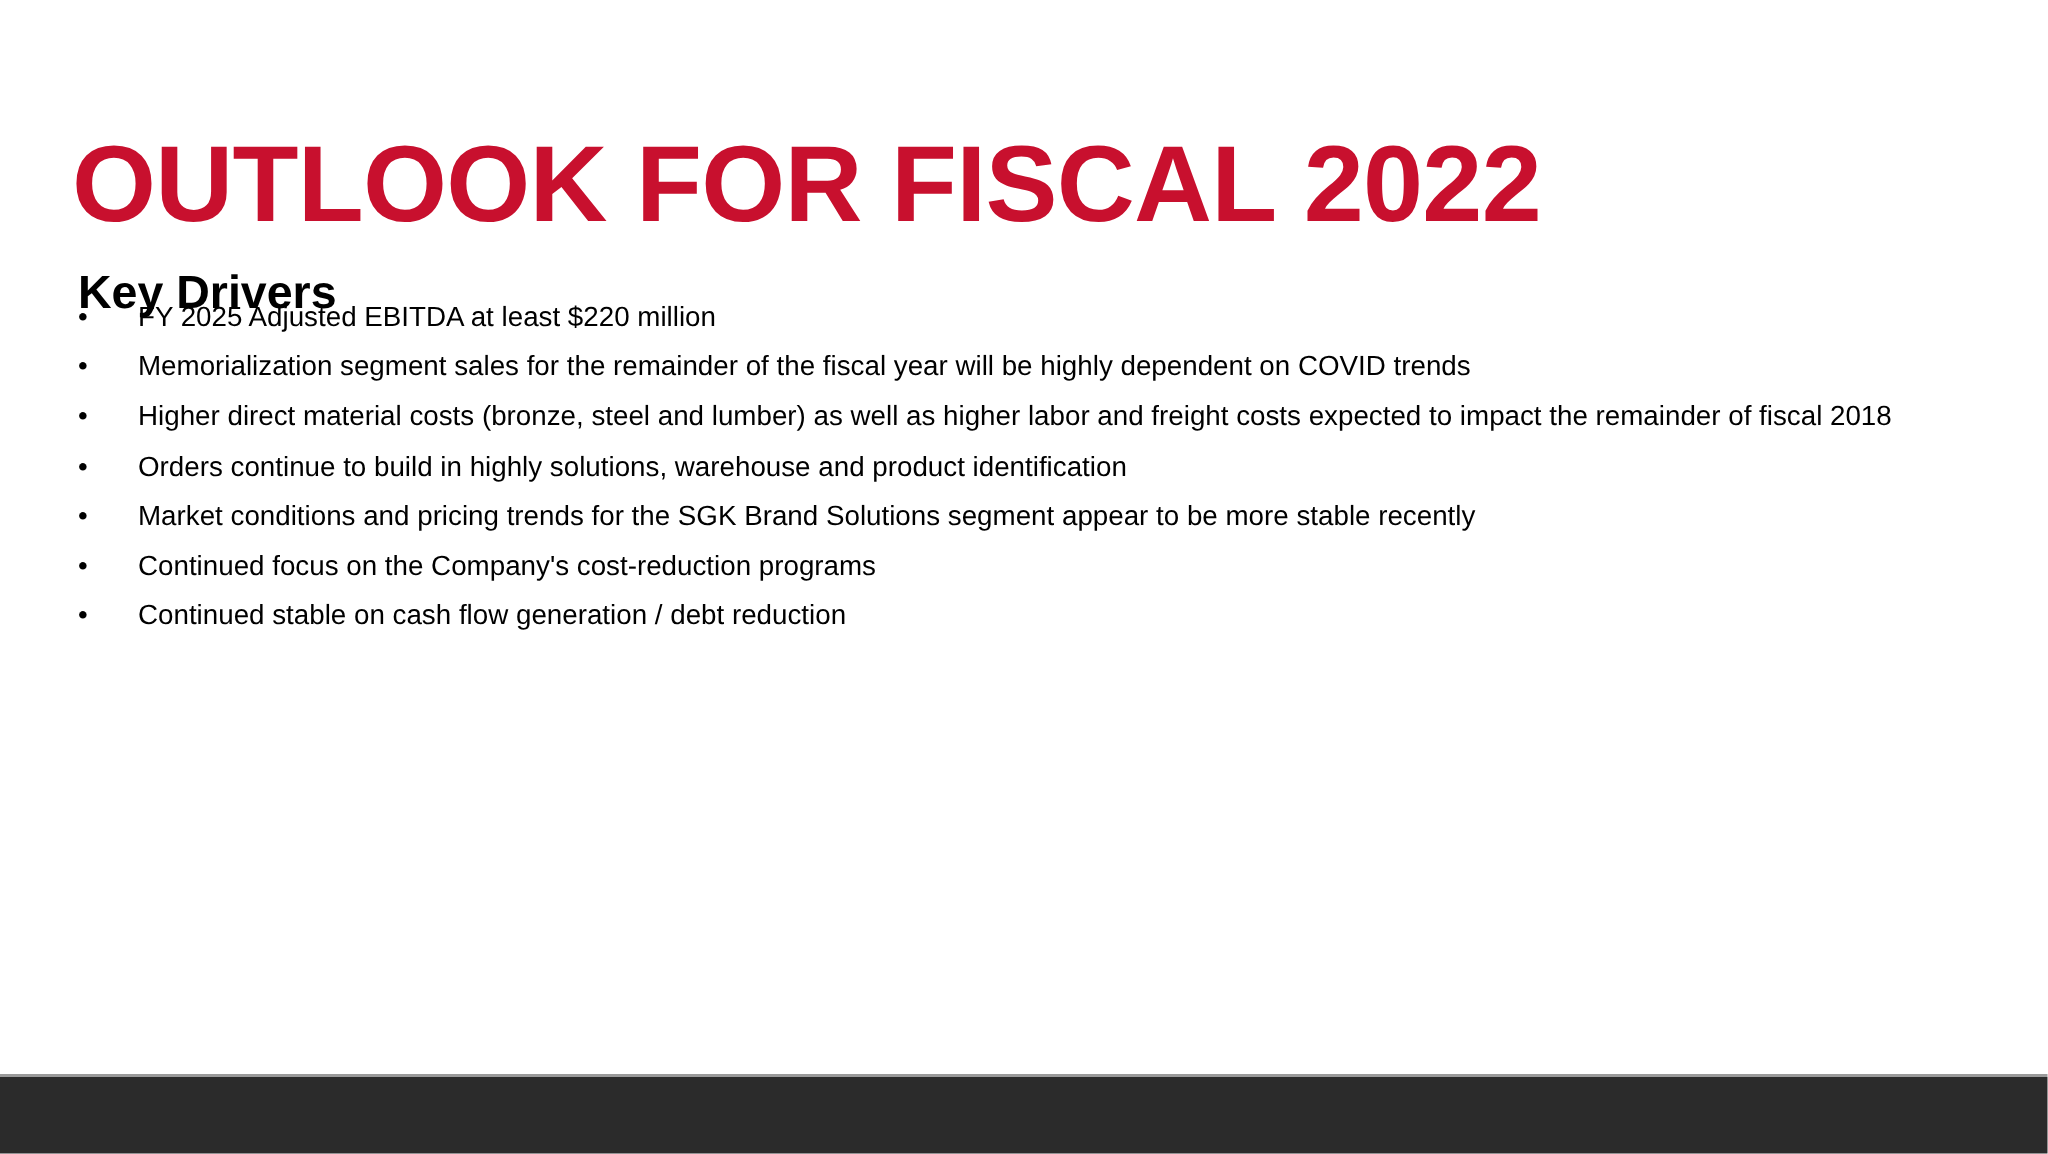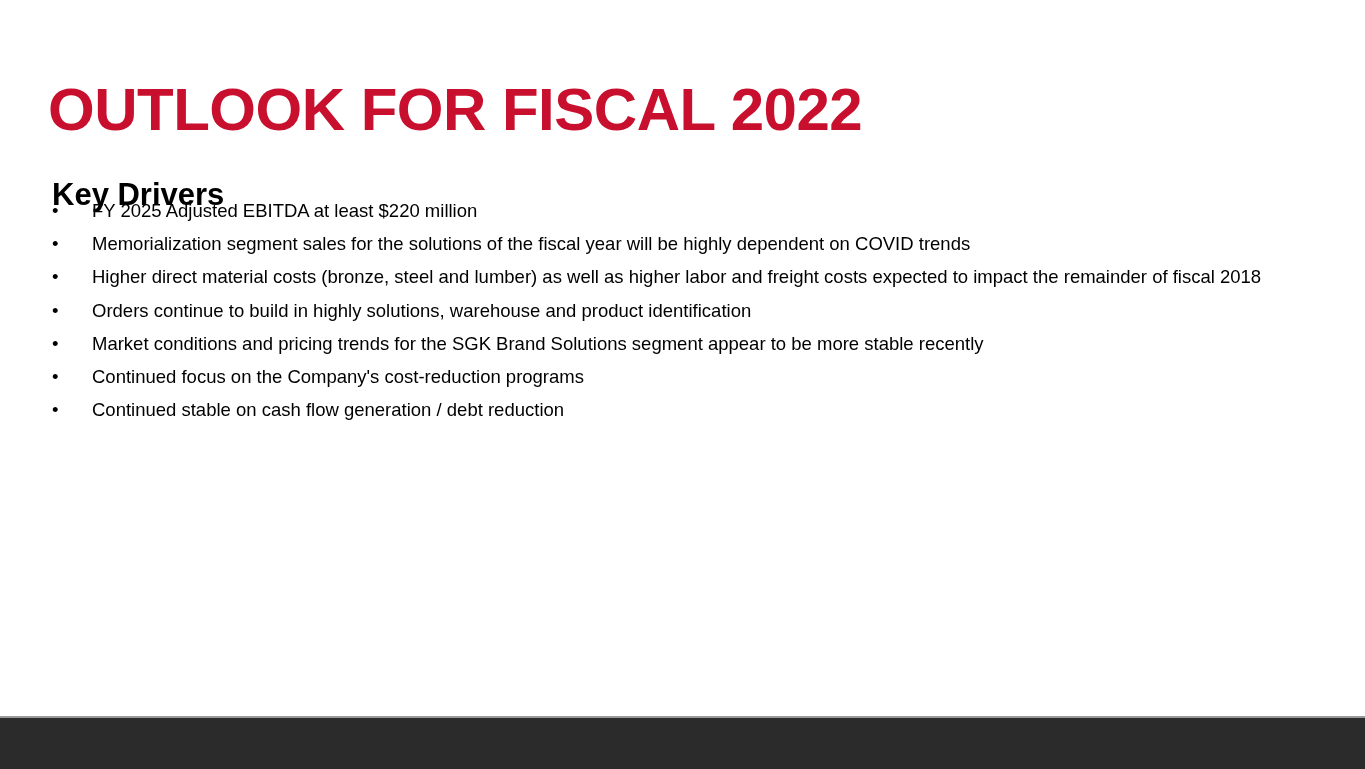--- a/index.html
+++ b/index.html
@@ -19,21 +19,21 @@
     height: 769px;
     background: #ffffff;
     box-sizing: border-box;
   }
 
   
   .slide-title {
     position: absolute;
     left: 48px;
     top: 38px;
-    font-size: 60px;
+    font-size: 72px;
     font-weight: bold;
     color: #c8102e;
     letter-spacing: -0.5px;
     line-height: 1.05;
     white-space: nowrap;
   }
 
   
   .section-heading {
     position: absolute;
@@ -104,21 +104,21 @@
 
   <h2 class="section-heading">Key Drivers</h2>
 
   <ul class="bullet-list">
     <li class="bullet-item">
       <span class="bullet-marker">•</span>
       <span class="bullet-text">FY 2025 Adjusted EBITDA at least $220 million</span>
     </li>
     <li class="bullet-item">
       <span class="bullet-marker">•</span>
-      <span class="bullet-text">Memorialization segment sales for the solutions of the fiscal year will be highly dependent on COVID trends</span>
+      <span class="bullet-text">Memorialization segment sales for the remainder of the fiscal year will be highly dependent on COVID trends</span>
     </li>
     <li class="bullet-item">
       <span class="bullet-marker">•</span>
       <span class="bullet-text">Higher direct material costs (bronze, steel and lumber) as well as higher labor and freight costs expected to impact the remainder of fiscal 2018</span>
     </li>
     <li class="bullet-item">
       <span class="bullet-marker">•</span>
       <span class="bullet-text">Orders continue to build in highly solutions, warehouse and product identification</span>
     </li>
     <li class="bullet-item">

